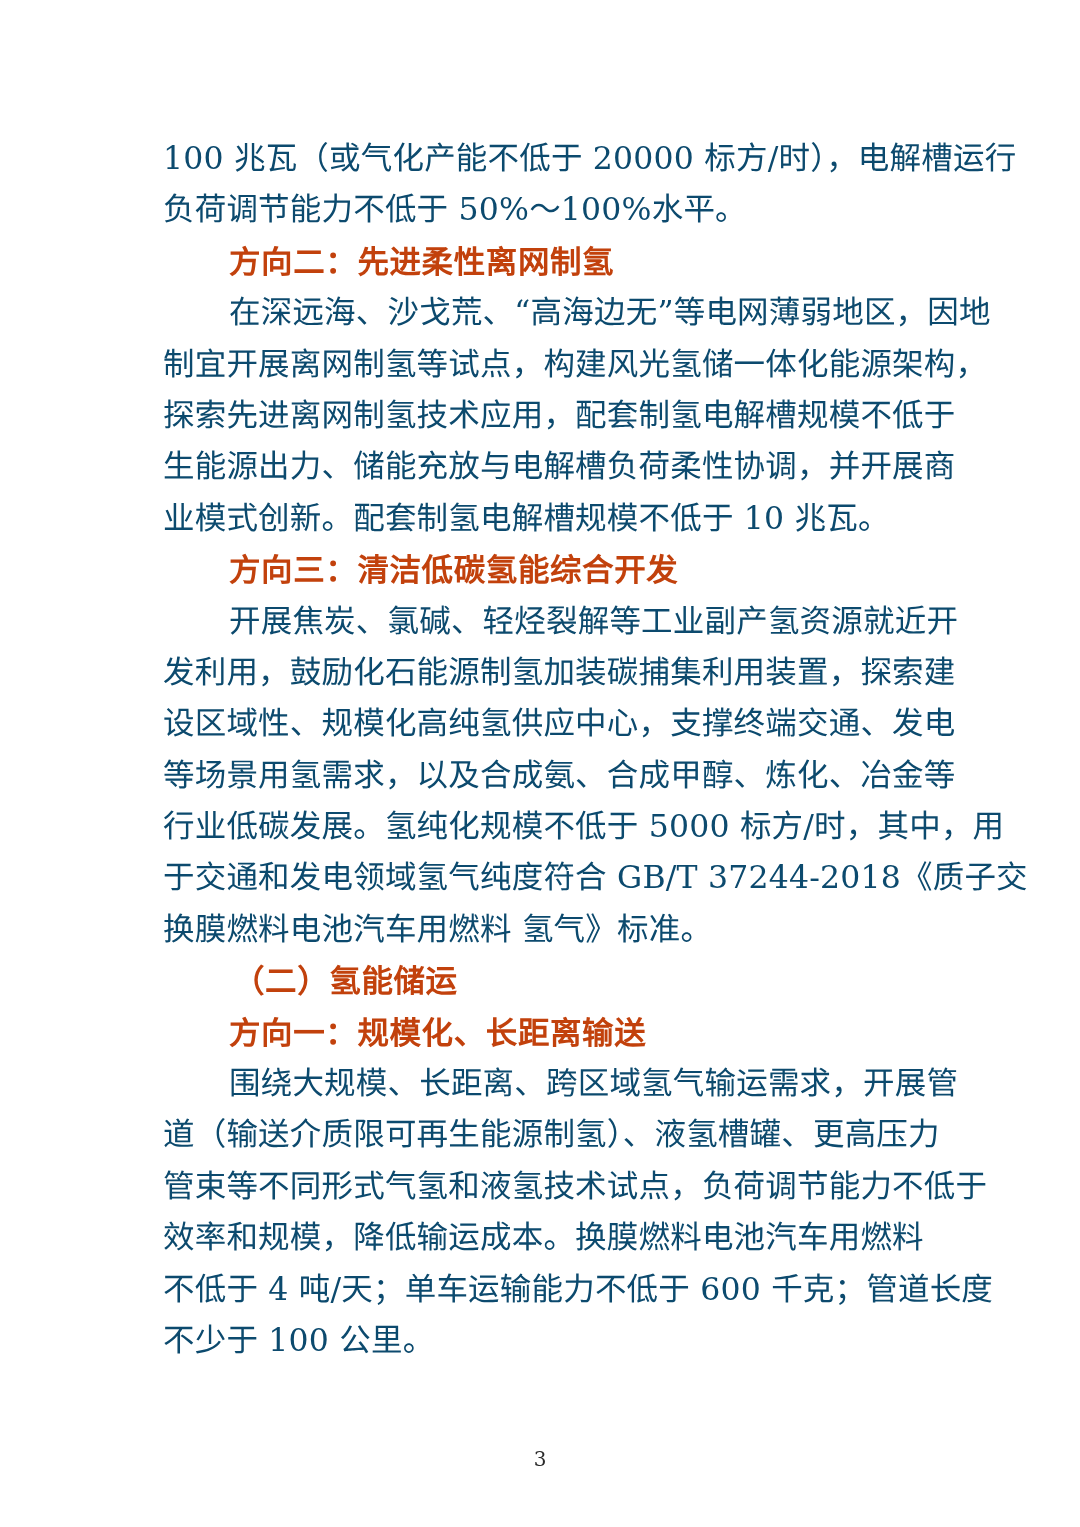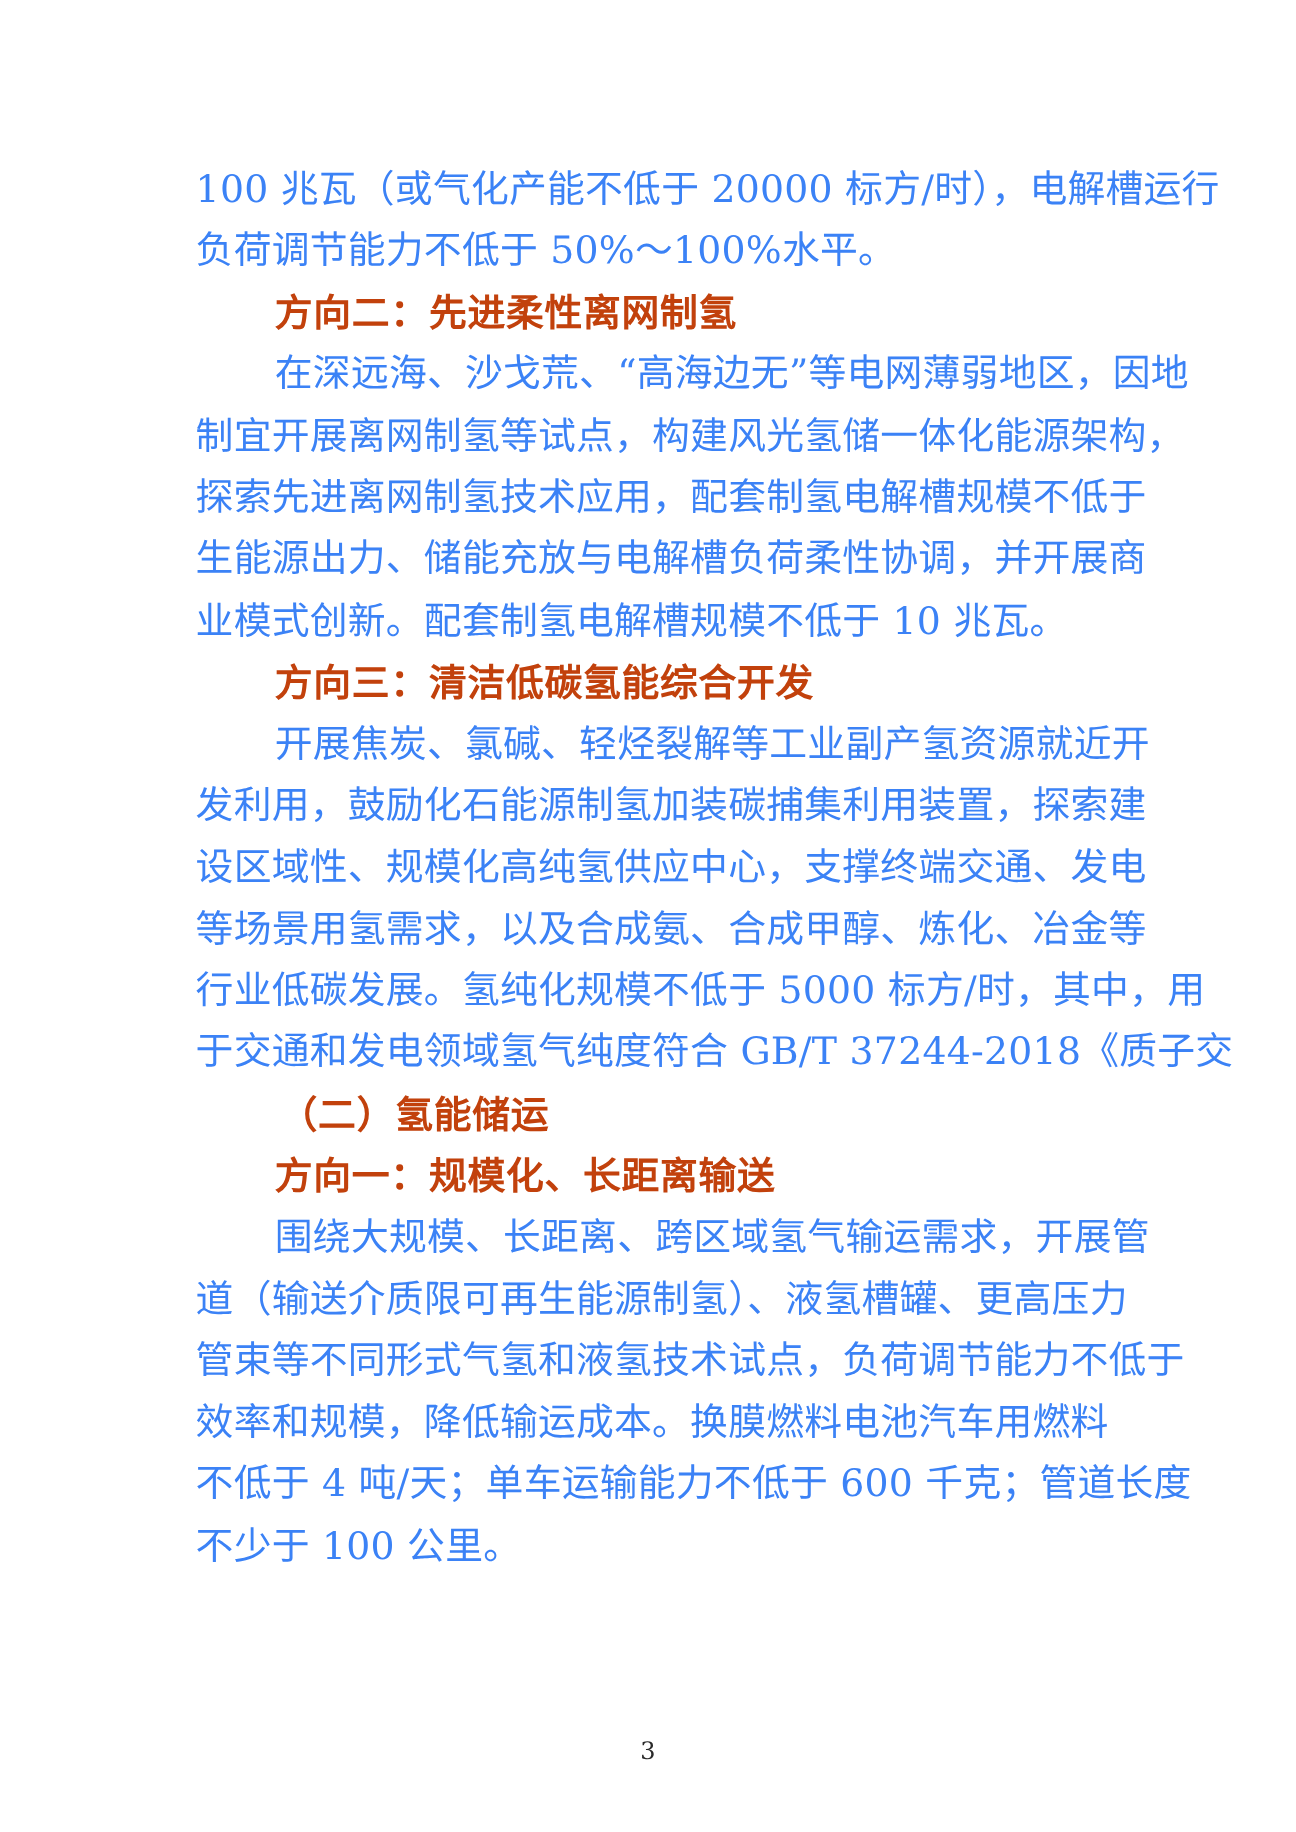--- a/index.html
+++ b/index.html
@@ -27,21 +27,21 @@
     width: 760px;
   }
 
   
   .line {
     font-size: 31.5px;
     line-height: 51.4px;
     height: 51.4px;
     letter-spacing: 0.2px;
     white-space: nowrap;
-    color: #3b82f6;
+    color: #0c4a6e;
     font-weight: 400;
   }
 
   .line.indent {
     text-indent: 66px;
   }
 
   
   .heading {
     font-size: 31.5px;
@@ -89,20 +89,21 @@
         <div class="line">业模式创新。配套制氢电解槽规模不低于 10 兆瓦。</div>
       </div>
       <div class="heading">方向三：清洁低碳氢能综合开发</div>
       <div>
         <div class="line indent">开展焦炭、氯碱、轻烃裂解等工业副产氢资源就近开</div>
         <div class="line">发利用，鼓励化石能源制氢加装碳捕集利用装置，探索建</div>
         <div class="line">设区域性、规模化高纯氢供应中心，支撑终端交通、发电</div>
         <div class="line">等场景用氢需求，以及合成氨、合成甲醇、炼化、冶金等</div>
         <div class="line">行业低碳发展。氢纯化规模不低于 5000 标方/时，其中，用</div>
         <div class="line">于交通和发电领域氢气纯度符合 GB/T 37244-2018《质子交</div>
+        <div class="line">换膜燃料电池汽车用燃料 氢气》标准。</div>
       </div>
       <div class="heading sub">（二）氢能储运</div>
       <div class="heading">方向一：规模化、长距离输送</div>
       <div>
         <div class="line indent">围绕大规模、长距离、跨区域氢气输运需求，开展管</div>
         <div class="line">道（输送介质限可再生能源制氢）、液氢槽罐、更高压力</div>
         <div class="line">管束等不同形式气氢和液氢技术试点，负荷调节能力不低于</div>
         <div class="line">效率和规模，降低输运成本。换膜燃料电池汽车用燃料</div>
         <div class="line">不低于 4 吨/天；单车运输能力不低于 600 千克；管道长度</div>
         <div class="line">不少于 100 公里。</div>

